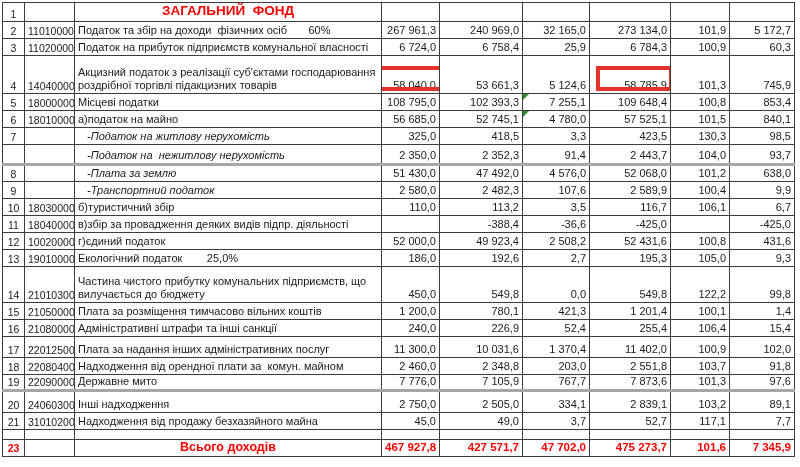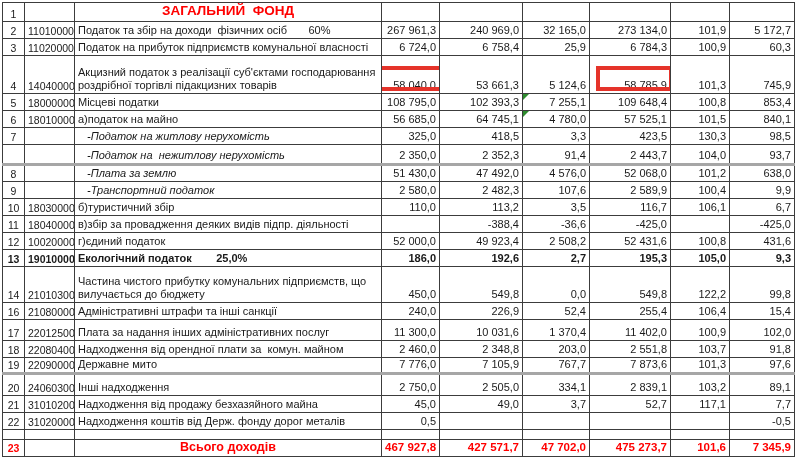--- a/index.html
+++ b/index.html
@@ -96,21 +96,21 @@
           <td class="val">7 255,1<span class="tri"></span></td>
           <td class="val">109 648,4</td>
           <td class="val">100,8</td>
           <td class="val">853,4</td>
         </tr>
         <tr style="height: 17px;">
           <td class="num">6</td>
           <td class="code">18010000</td>
           <td class="desc">а)податок на майно</td>
           <td class="val">56 685,0</td>
-          <td class="val">64 745,1</td>
+          <td class="val">52 745,1</td>
           <td class="val">4 780,0<span class="tri"></span></td>
           <td class="val">57 525,1</td>
           <td class="val">101,5</td>
           <td class="val">840,1</td>
         </tr>
         <tr style="height: 17px;">
           <td class="num">7</td>
           <td class="code"></td>
           <td class="desc it">-Податок на житлову нерухомість</td>
           <td class="val">325,0</td>
@@ -179,21 +179,21 @@
           <td class="num">12</td>
           <td class="code">10020000</td>
           <td class="desc">г)єдиний податок</td>
           <td class="val">52 000,0</td>
           <td class="val">49 923,4</td>
           <td class="val">2 508,2</td>
           <td class="val">52 431,6</td>
           <td class="val">100,8</td>
           <td class="val">431,6</td>
         </tr>
-        <tr style="height: 17px; font-weight: bold;">
+        <tr style="height: 17px;">
           <td class="num">13</td>
           <td class="code">19010000</td>
           <td class="desc">Екологічний податок        25,0%</td>
           <td class="val">186,0</td>
           <td class="val">192,6</td>
           <td class="val">2,7</td>
           <td class="val">195,3</td>
           <td class="val">105,0</td>
           <td class="val">9,3</td>
         </tr>
@@ -202,20 +202,31 @@
           <td class="code">21010300</td>
           <td class="desc">Частина чистого прибутку комунальних підприємств, що вилучається до бюджету</td>
           <td class="val">450,0</td>
           <td class="val">549,8</td>
           <td class="val">0,0</td>
           <td class="val">549,8</td>
           <td class="val">122,2</td>
           <td class="val">99,8</td>
         </tr>
         <tr style="height: 17px;">
+          <td class="num">15</td>
+          <td class="code">21050000</td>
+          <td class="desc">Плата за розміщення тимчасово вільних коштів</td>
+          <td class="val">1 200,0</td>
+          <td class="val">780,1</td>
+          <td class="val">421,3</td>
+          <td class="val">1 201,4</td>
+          <td class="val">100,1</td>
+          <td class="val">1,4</td>
+        </tr>
+        <tr style="height: 17px;">
           <td class="num">16</td>
           <td class="code">21080000</td>
           <td class="desc">Адміністративні штрафи та інші санкції</td>
           <td class="val">240,0</td>
           <td class="val">226,9</td>
           <td class="val">52,4</td>
           <td class="val">255,4</td>
           <td class="val">106,4</td>
           <td class="val">15,4</td>
         </tr>
@@ -267,31 +278,20 @@
           <td class="num">21</td>
           <td class="code">31010200</td>
           <td class="desc">Надходження від продажу безхазяйного майна</td>
           <td class="val">45,0</td>
           <td class="val">49,0</td>
           <td class="val">3,7</td>
           <td class="val">52,7</td>
           <td class="val">117,1</td>
           <td class="val">7,7</td>
         </tr>
-        <tr style="height: 17px;">
-          <td class="num">22</td>
-          <td class="code">31020000</td>
-          <td class="desc">Надходження коштів від Держ. фонду дорог металів</td>
-          <td class="val">0,5</td>
-          <td class="val"></td>
-          <td class="val"></td>
-          <td class="val"></td>
-          <td class="val"></td>
-          <td class="val">-0,5</td>
-        </tr>
         <tr style="height: 10px;">
           <td class="num"></td>
           <td class="code"></td>
           <td class="desc"></td>
           <td class="val"></td>
           <td class="val"></td>
           <td class="val"></td>
           <td class="val"></td>
           <td class="val"></td>
           <td class="val"></td>

